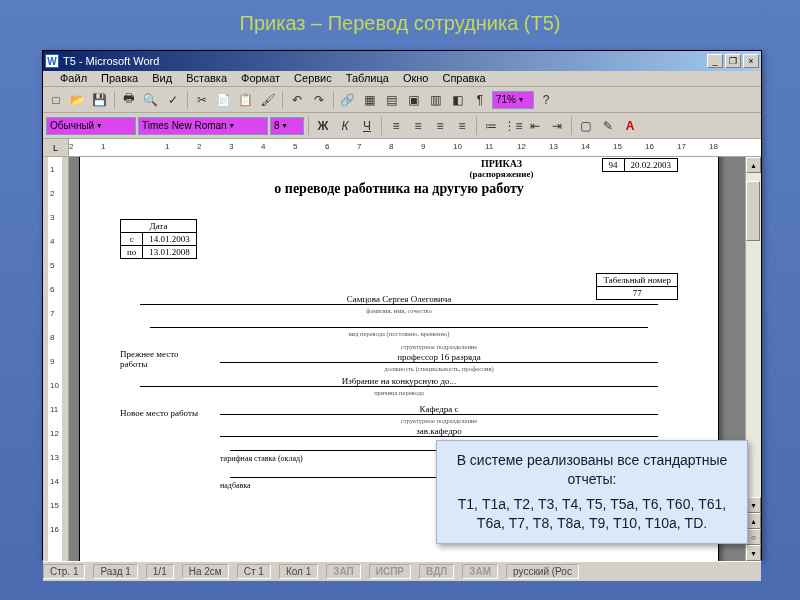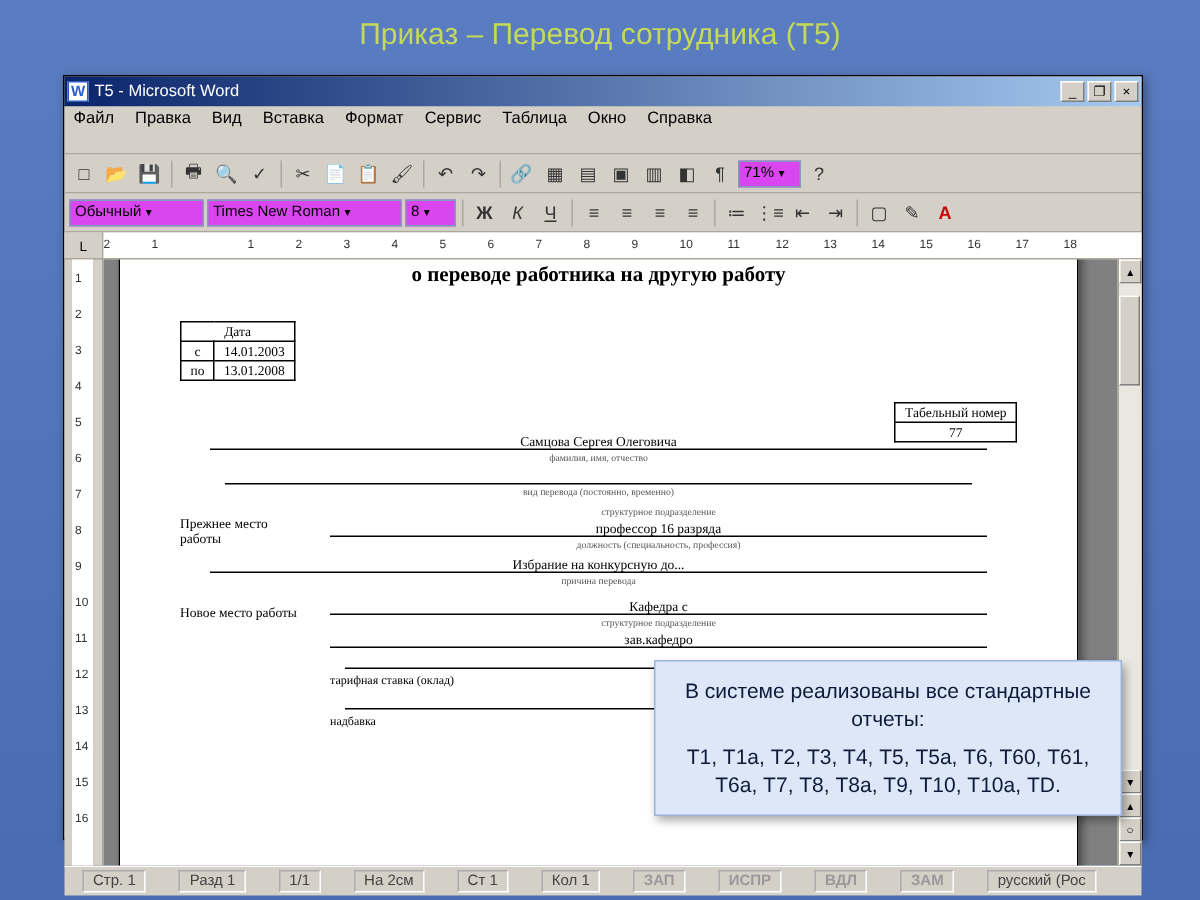--- a/index.html
+++ b/index.html
@@ -42,22 +42,22 @@
   }
   .titlebar .title-text { flex: 1; }
   .winbtn {
     width: 16px; height: 14px; background: #d4d0c8;
     border: 1px solid #fff; border-right-color: #808080; border-bottom-color: #808080;
     margin-left: 2px; font-size: 9px;
     display: inline-flex; align-items: center; justify-content: center;
     color: #000;
   }
   .menubar {
-    height: 32px; display: flex; align-items: flex-start;
-    padding: 0 0; gap: 2px;
+    height: 16px; display: flex; align-items: flex-end;
+    padding: 0 11px; gap: 2px;
     background: #d4d0c8;
     border-bottom: 1px solid #aca899;
   }
   .menubar span { padding: 2px 6px; cursor: default; }
   .toolbar {
     height: 26px; display: flex; align-items: center;
     padding: 0 3px; gap: 2px;
     background: #d4d0c8;
     border-bottom: 1px solid #aca899;
   }
@@ -113,21 +113,21 @@
   }
   .scroll-v {
     width: 16px; background: #d4d0c8; border-left: 1px solid #aca899;
     display: flex; flex-direction: column;
   }
   .sbtn { height: 16px; background: #d4d0c8; border: 1px solid #fff; border-right-color:#808080; border-bottom-color:#808080; font-size:8px; display:flex; align-items:center; justify-content:center;}
   .strack { flex: 1; background: #e8e8e0; position:relative;}
   .sthumb { position:absolute; left:0; width:14px; height:60px; top:8px; background:#d4d0c8; border:1px solid #fff; border-right-color:#808080; border-bottom-color:#808080;}
   .statusbar {
     height: 20px; background: #d4d0c8; border-top: 1px solid #fff;
-    display: flex; align-items: center; font-size: 10px; padding: 0 12px; gap: 22px;
+    display: flex; align-items: center; font-size: 10px; padding: 0 0; gap: 8px;
   }
   .statusbar .cell { border: 1px inset #fff; padding: 1px 6px; background:#d4d0c8; color:#444;}
   .statusbar .dis { color: #999; font-weight: bold; }
   
   .doc-center { text-align: center; }
   .doc-hdr-row { display:flex; justify-content:flex-end; align-items:flex-start; gap:0; }
   .minitab { border-collapse: collapse; font-size: 9px; }
   .minitab td { border: 1px solid #000; padding: 1px 6px; text-align:center; }
   .doc-line { border-bottom: 1px solid #000; height: 12px; margin: 2px 30px; }
   .doc-section { display:flex; margin-top:6px; }
@@ -294,20 +294,35 @@
           <span class="vtick" style="top: 272px;">12</span>
           <span class="vtick" style="top: 296px;">13</span>
           <span class="vtick" style="top: 320px;">14</span>
           <span class="vtick" style="top: 344px;">15</span>
           <span class="vtick" style="top: 368px;">16</span>
         </div>
     </div>
     <div class="page-wrap">
       <div class="page">
 
+        <div class="doc-hdr-row">
+          <div style="flex:1"></div>
+          <div class="doc-center" style="width:200px">
+            <div style="font-weight:bold">ПРИКАЗ</div>
+            <div style="font-weight:bold;font-size:9px">(распоряжение)</div>
+          </div>
+          <table class="minitab">
+            <tbody>
+                <tr>
+                  <td>94</td>
+                  <td>20.02.2003</td>
+                </tr>
+          </tbody>
+            </table>
+        </div>
         <div class="doc-center" style="font-weight:bold;font-size:14px;margin-top:2px">о переводе работника на другую работу</div>
 
         <div style="display:flex;margin-top:22px;align-items:flex-start">
           <table class="minitab">
             <tbody>
                 <tr>
                   <td colspan="2">Дата</td>
                 </tr>
             <tr>
                   <td>с</td>

